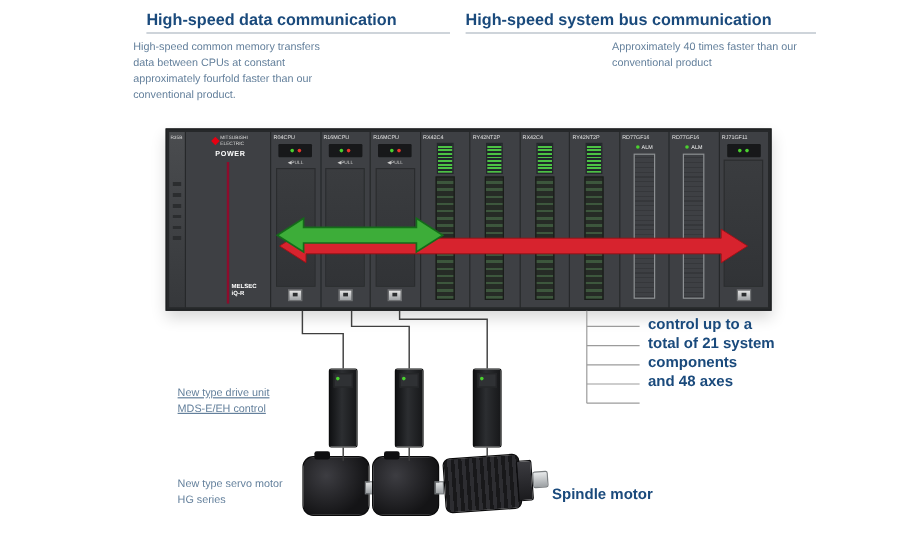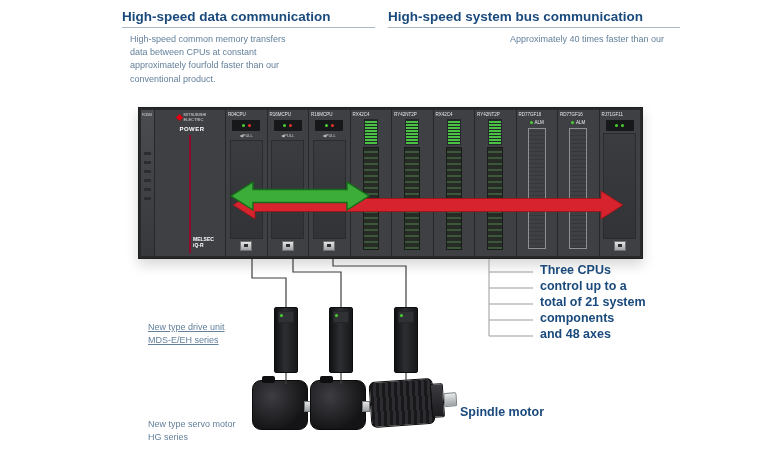--- a/index.html
+++ b/index.html
@@ -87,31 +87,32 @@
 
   svg.overlay { position:absolute; left:0; top:0; pointer-events:none; }
 </style>
 </head>
 <body>
 
 <div class="page">
 
   <div class="abs callout-heading" style="left:122px; top:9px;">High-speed data communication</div>
   <div class="abs rule" style="left:122px; top:27px; width:253px;"></div>
-  <div class="abs body-text" style="left:130px; top:33px;">
+  <div class="abs body-text" style="left:111px; top:33px;">
     <div>High-speed common memory transfers</div>
     <div>data between CPUs at constant</div>
     <div>approximately fourfold faster than our</div>
     <div>conventional product.</div>
   </div>
 
   <div class="abs callout-heading" style="left:388px; top:9px;">High-speed system bus communication</div>
   <div class="abs rule" style="left:388px; top:27px; width:292px;"></div>
   <div class="abs body-text" style="left:470px; top:33px;margin-left:40px;">
     <div>Approximately 40 times faster than our</div>
+    <div>conventional product</div>
   </div>
 
   <div class="abs rack">
     <div class="endcap">
       <div class="cap-label">R35B</div>
     </div>
 
     <div class="module power">
       <div class="brand-row">
         <span class="diamond"></span>
@@ -205,32 +206,31 @@
       <div class="led-panel">
           <span class="dot g"></span>
           <span class="dot g"></span>
         </div>
       <div class="door"></div>
       <div class="eth"></div>
     </div>
   </div>
 
   <div class="abs note-text" style="left:540px; top:262px;">
-    <div>Three CPUs</div>
     <div>control up to a</div>
     <div>total of 21 system</div>
     <div>components</div>
     <div>and 48 axes</div>
   </div>
 
   <div class="abs body-text" style="left:148px; top:321px;text-decoration:underline;">
     <div>New type drive unit</div>
-    <div>MDS-E/EH series</div>
-  </div>
-  <div class="abs body-text" style="left:148px; top:397px;margin-top:21px;">
+    <div>MDS-E/EH control</div>
+  </div>
+  <div class="abs body-text" style="left:148px; top:397px;">
     <div>New type servo motor</div>
     <div>HG series</div>
   </div>
   <div class="abs note-text" style="left:460px; top:404px;">Spindle motor</div>
 
   <div class="drive" style="left:274px; top:307px;"></div>
   <div class="drive" style="left:329px; top:307px;"></div>
   <div class="drive" style="left:394px; top:307px;"></div>
 
   <div class="servo" style="left:252px; top:380px;"></div>

